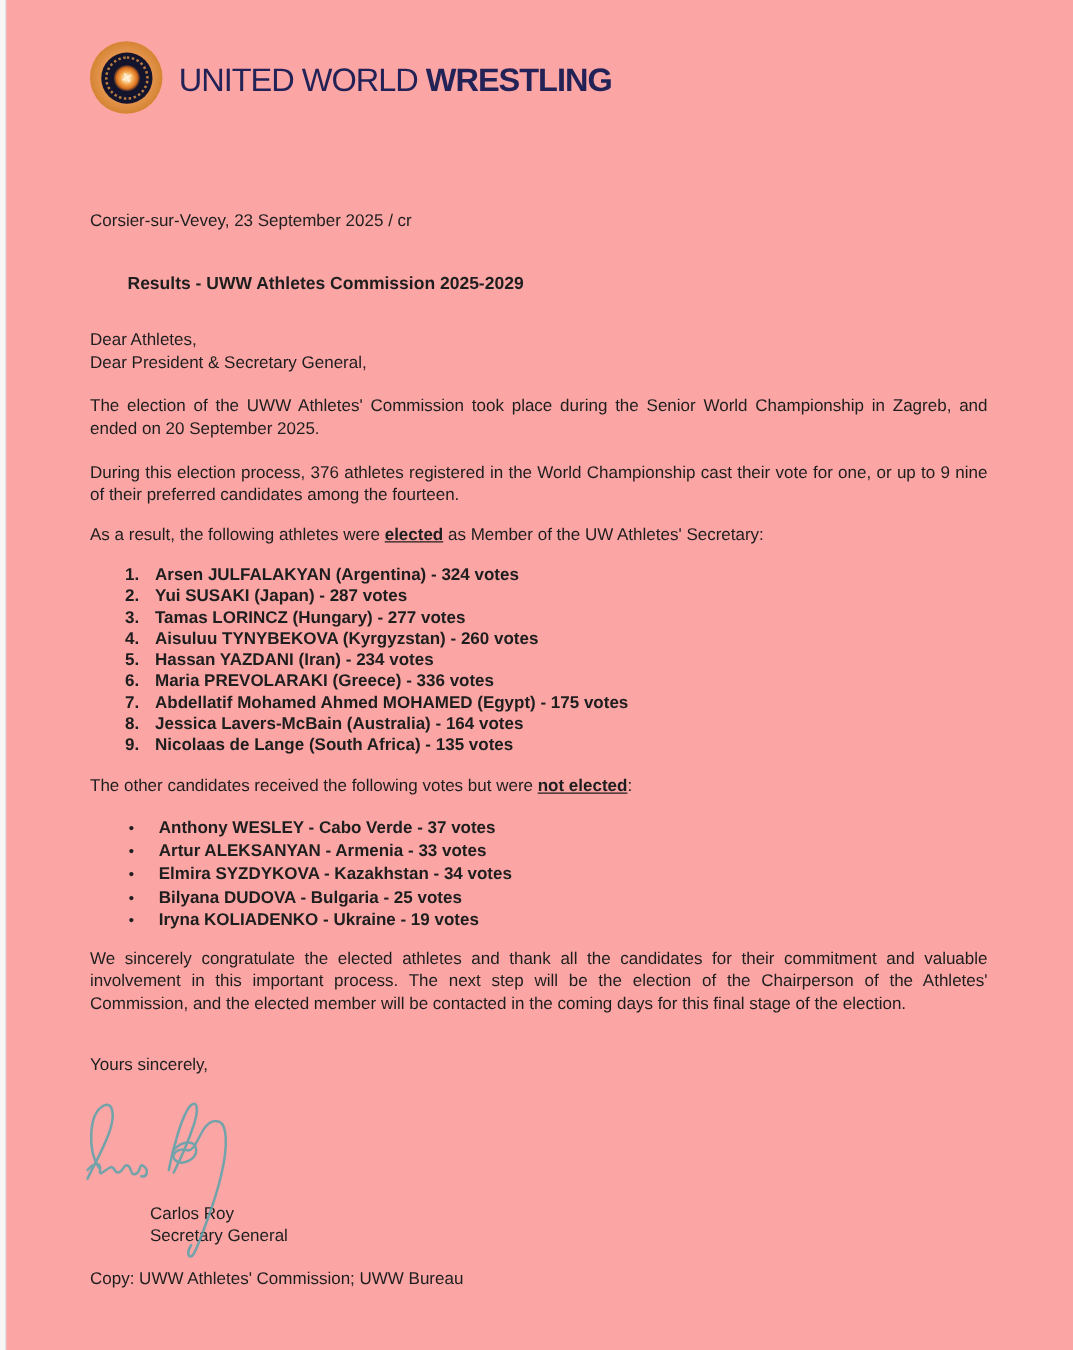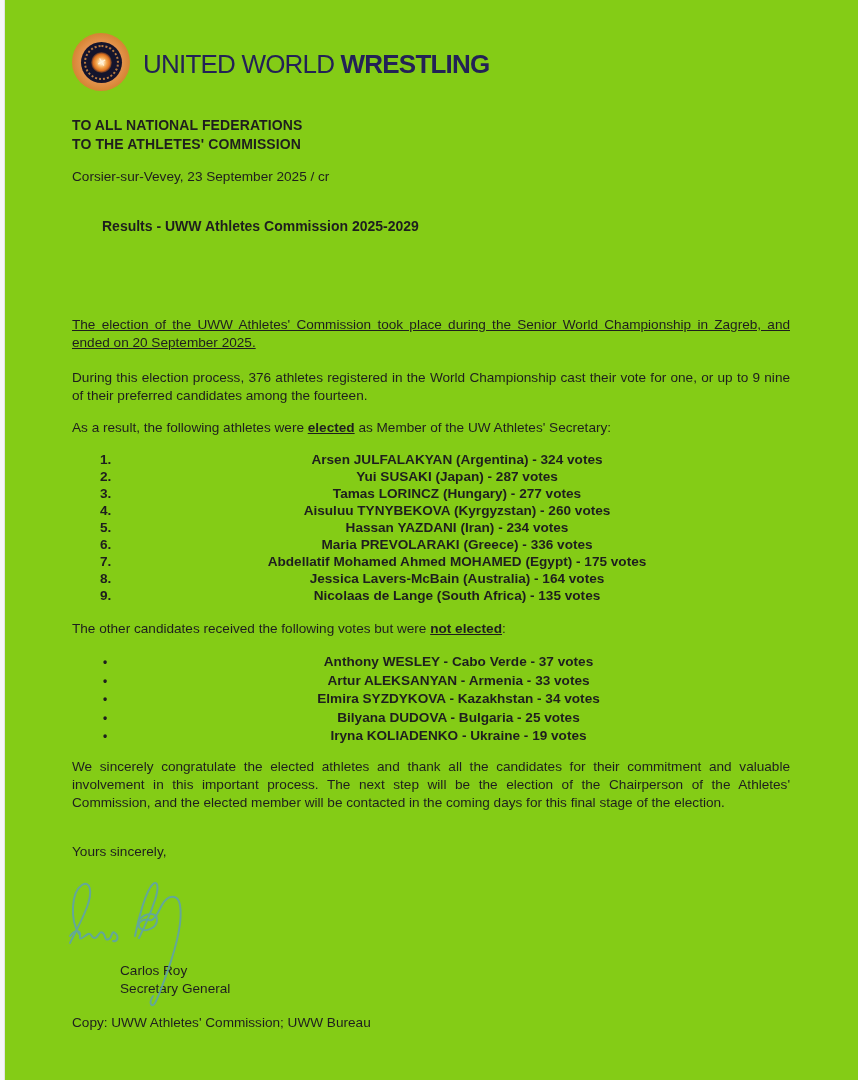--- a/index.html
+++ b/index.html
@@ -1,17 +1,17 @@
 <!DOCTYPE html>
 <html><head>
 <meta charset="utf-8">
 <style>
   html,body{margin:0;padding:0;background:#ffffff;}
   .page{
-    position:relative;width:858px;height:1080px;background:#84cc16;overflow:hidden;
+    position:relative;width:858px;height:1080px;background:#fca5a5;overflow:hidden;
     font-family:"Liberation Sans","DejaVu Sans",sans-serif;color:#1e1e1e;
   }
   .photo-edge{position:absolute;left:0;top:0;width:4px;height:100%;background:#f6f6f6;}
   .photo-edge-line{position:absolute;left:4px;top:0;width:1px;height:100%;background:#e2e2e2;}
 
   
   .logo{position:absolute;left:72px;top:33px;width:58px;height:58px;}
   .logo-ring{width:58px;height:58px;border-radius:50%;
     background:radial-gradient(circle,#e2924a 52%,#d3822f 74%,#c0742c 100%);
     display:flex;align-items:center;justify-content:center;}
@@ -28,65 +28,63 @@
 
   
   .blk{position:absolute;left:72px;width:718px;font-size:13.6px;line-height:18px;}
   .just{text-align:justify;}
   .emph{font-weight:700;text-decoration:underline;}
 
   .recipient{top:116px;font-size:14px;line-height:18.5px;font-weight:700;letter-spacing:0.1px;}
   .dateline{top:168px;}
   .subject{top:217px;font-size:14px;font-weight:700;margin-left:30px;}
   .salutation{top:263px;}
-  .para1{top:316px;text-decoration:underline;}
+  .para1{top:316px;}
   .para2{top:369px;}
   .elected-intro{top:419px;}
   .elected-list{top:451px;left:100px;width:690px;font-weight:700;line-height:17px;}
   .not-elected-intro{top:620px;}
   .not-elected-list{top:653px;left:103px;width:687px;font-weight:700;line-height:17.6px;}
   .closing{top:758px;}
   .valediction{top:843px;}
   .signer{top:962px;line-height:18px;margin-left:48px;}
   .copyline{top:1014px;}
 
   .li-row{display:flex;}
   .li-row .marker{flex:0 0 24px;}
   .not-elected-list .li-row .marker{flex:0 0 24px;font-size:12px;padding-top:1px;}
-  .li-row .item-text{flex:1;text-align:center;}
+  .li-row .item-text{flex:1;}
 
   .signature-svg{position:absolute;left:58px;top:872px;width:152px;height:138px;z-index:2;pointer-events:none;}
 </style>
 </head>
 <body>
 
 <div class="page">
   <div class="photo-edge"></div>
   <div class="photo-edge-line"></div>
 
   <div class="logo">
     <div class="logo-ring">
       <div class="logo-core">
         <div class="logo-dots"></div>
         <div class="logo-wrestlers"></div>
       </div>
     </div>
   </div>
   <div class="brand"><span class="b-reg">UNITED WORLD </span><span class="b-bold">WRESTLING</span></div>
 
-  <div class="blk recipient">
-    <div>TO ALL NATIONAL FEDERATIONS</div>
-    <div>TO THE ATHLETES' COMMISSION</div>
-  </div>
 
   <div class="blk dateline">Corsier-sur-Vevey, 23 September 2025 / cr</div>
 
   <div class="blk subject">Results - UWW Athletes Commission 2025-2029</div>
 
   <div class="blk salutation">
+    <div>Dear Athletes,</div>
+    <div>Dear President &amp; Secretary General,</div>
   </div>
 
   <div class="blk para1 just">The election of the UWW Athletes' Commission took place during the Senior World Championship in Zagreb, and ended on 20 September 2025.</div>
 
   <div class="blk para2 just">During this election process, 376 athletes registered in the World Championship cast their vote for one, or up to 9 nine of their preferred candidates among the fourteen.</div>
 
   <div class="blk elected-intro"><span>As a result, the following athletes were </span><span class="emph">elected</span><span> as Member of the UW Athletes' Secretary:</span></div>
 
   <div class="blk elected-list">
       <div class="li-row">

